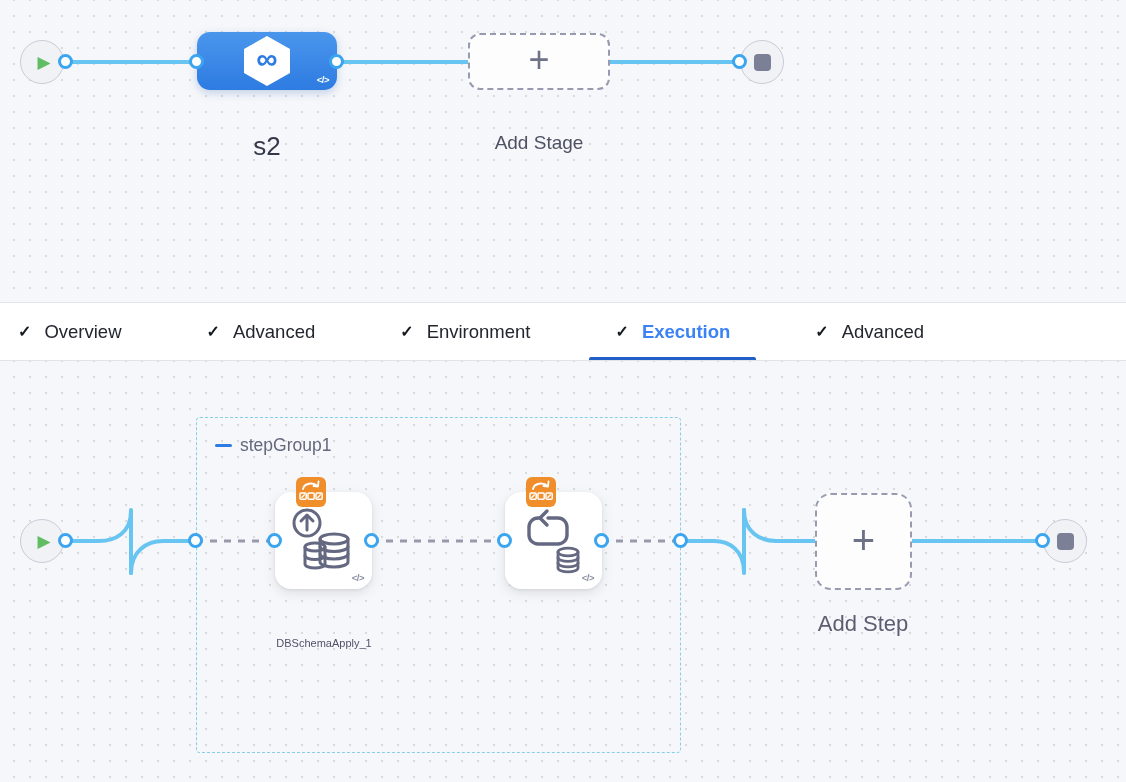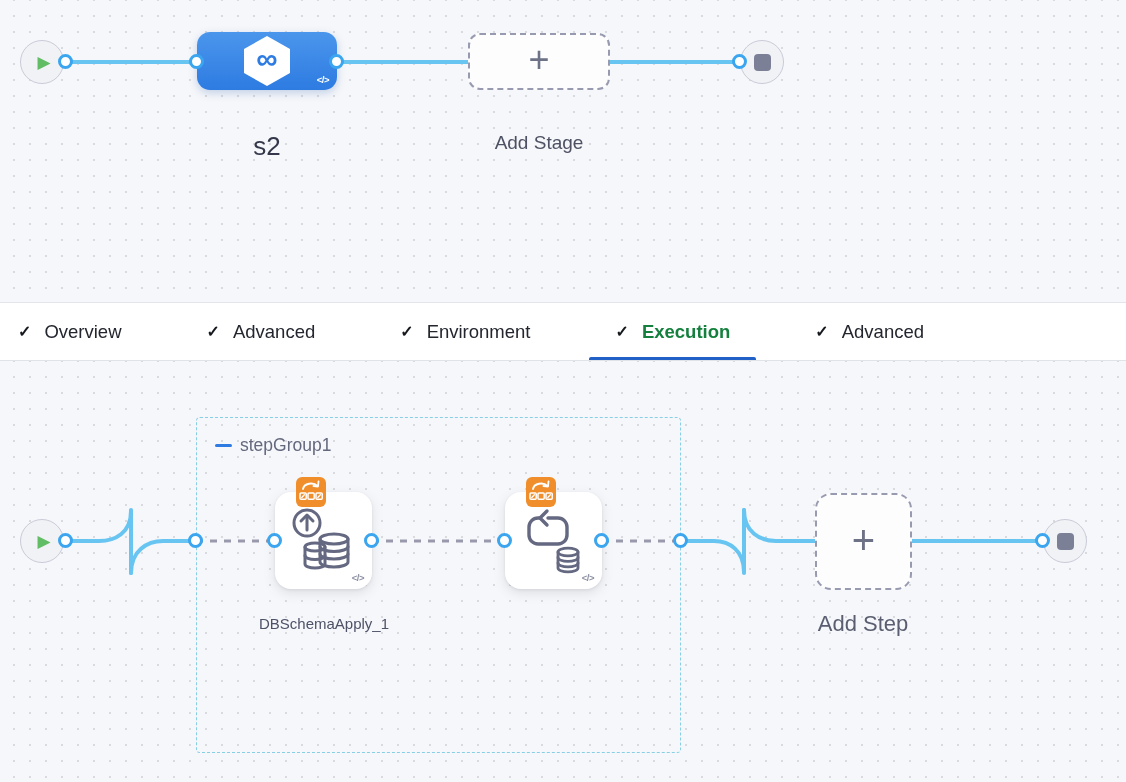--- a/index.html
+++ b/index.html
@@ -23,21 +23,21 @@
     position:absolute;top:302px;left:0;width:1126px;height:59px;
     background:#ffffff;border-top:1px solid #e3e5ea;border-bottom:1px solid #e0e3e8;
     box-sizing:border-box;display:flex;align-items:stretch;
     padding-left:18px;gap:85px;
   }
   .tab{
     display:flex;align-items:center;gap:13px;position:relative;
     font-size:18.5px;color:#23262e;cursor:pointer;white-space:nowrap;
   }
   .tab .check{font-size:16px;font-weight:bold;color:#15181d;}
-  .tab.active .tab-label{font-weight:bold;color:#15803d;}
+  .tab.active .tab-label{font-weight:bold;color:#3b82f6;}
   .tab.active::after{
     content:"";position:absolute;left:-26px;right:-26px;bottom:0;height:3px;
     background:#2160c6;border-radius:2px 2px 0 0;
   }
 
   
   svg.wires{position:absolute;left:0;top:0;pointer-events:none;}
   .node-circle{
     position:absolute;width:44px;height:44px;border-radius:50%;
     background:#f1f2f6;border:1px solid #c9cbd8;box-sizing:border-box;
@@ -86,21 +86,21 @@
   .step-node{
     position:absolute;width:97px;height:97px;background:#fff;border-radius:16px;
     box-shadow:0 1px 3px rgba(40,41,61,.08),0 4px 12px rgba(96,97,112,.16);
     z-index:5;cursor:pointer;
   }
   #step1{left:275px;top:131px;}
   #step2{left:505px;top:131px;}
   .strategy-badge{position:absolute;top:-15px;left:21px;width:30px;height:30px;z-index:7;}
   .yaml-badge-gray{position:absolute;right:8px;bottom:6px;color:#8d90a3;font-size:9.5px;font-weight:bold;letter-spacing:-.5px;}
   .step-icon{position:absolute;left:13px;top:12px;}
-  .step-label{width:132px;font-size:15px;line-height:23px;color:#4e5267;word-break:break-all;}
+  .step-label{width:132px;font-size:11px;line-height:23px;color:#4e5267;word-break:break-all;margin-top:20px;}
   #label-step1{left:258px;top:251px;}
   #label-step2{left:488px;top:251px;}
   #label-add-step{left:793px;top:250px;width:140px;font-size:22px;color:#5a5e70;}
 </style>
 </head>
 <body>
 
 <div id="stage-canvas" class="canvas">
   <svg class="wires" width="1126" height="302">
     <g stroke="#68c5f1" stroke-width="4" fill="none" stroke-linecap="round">

